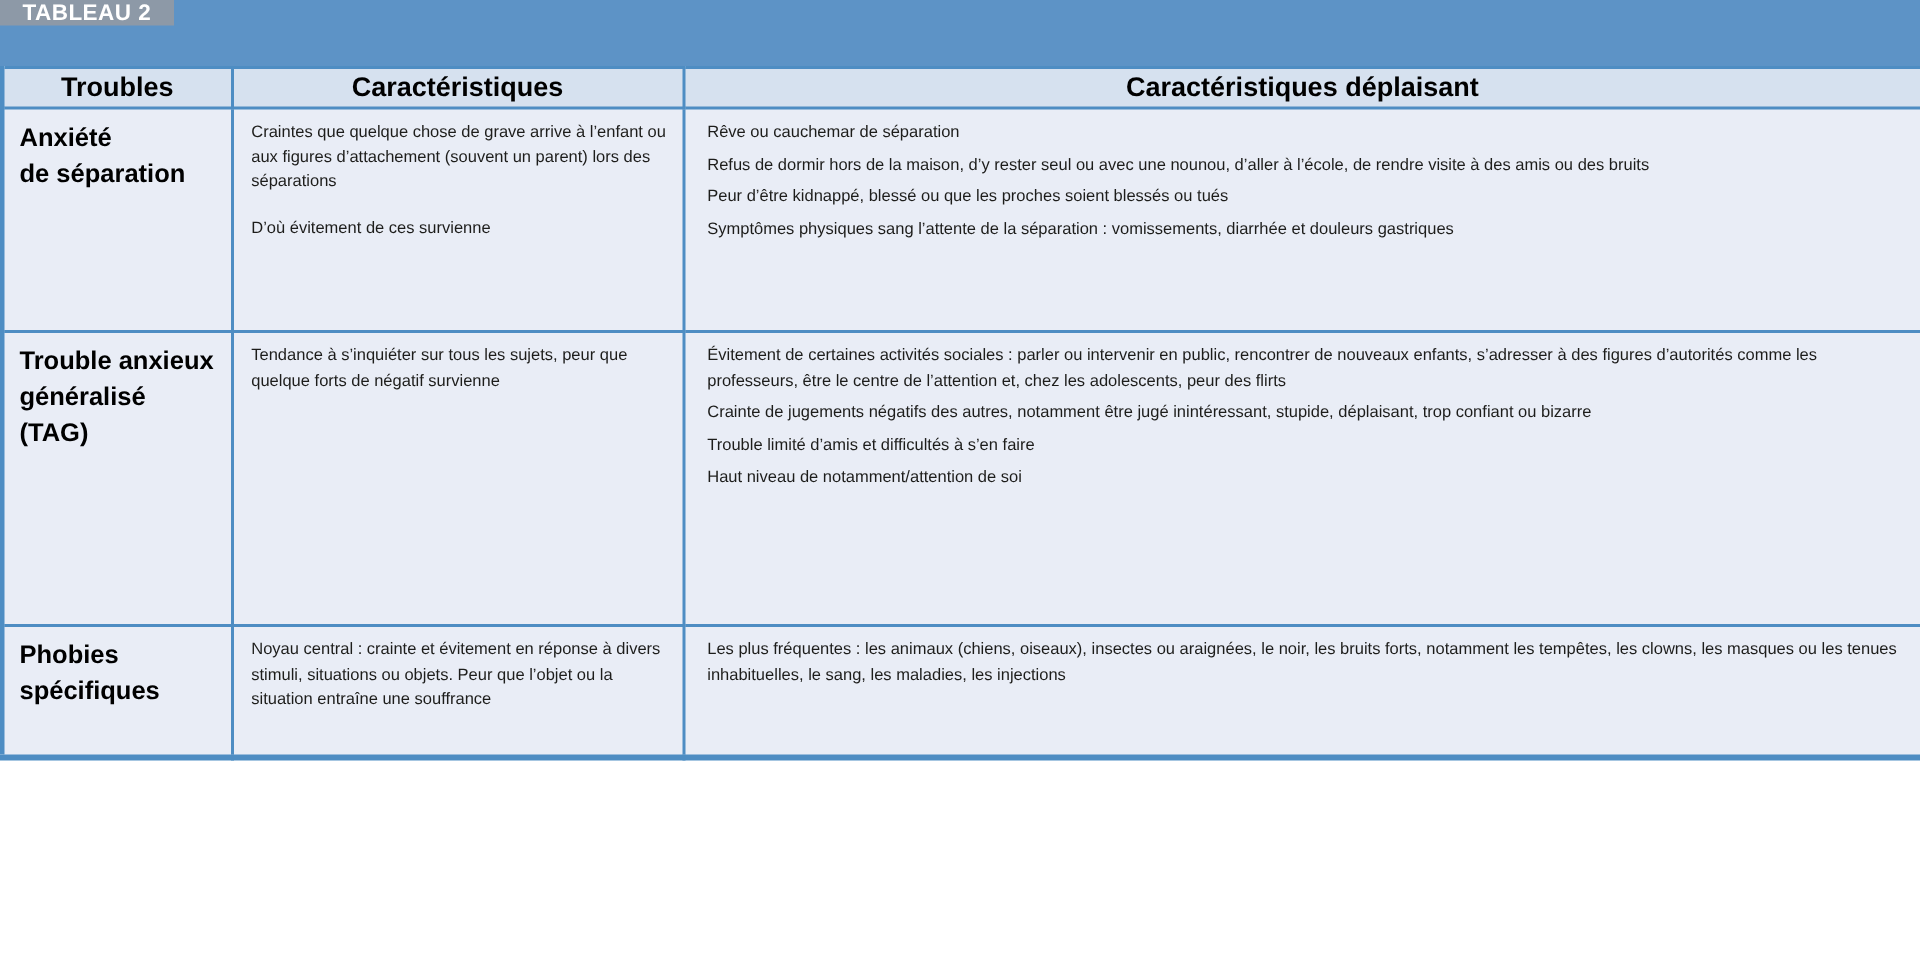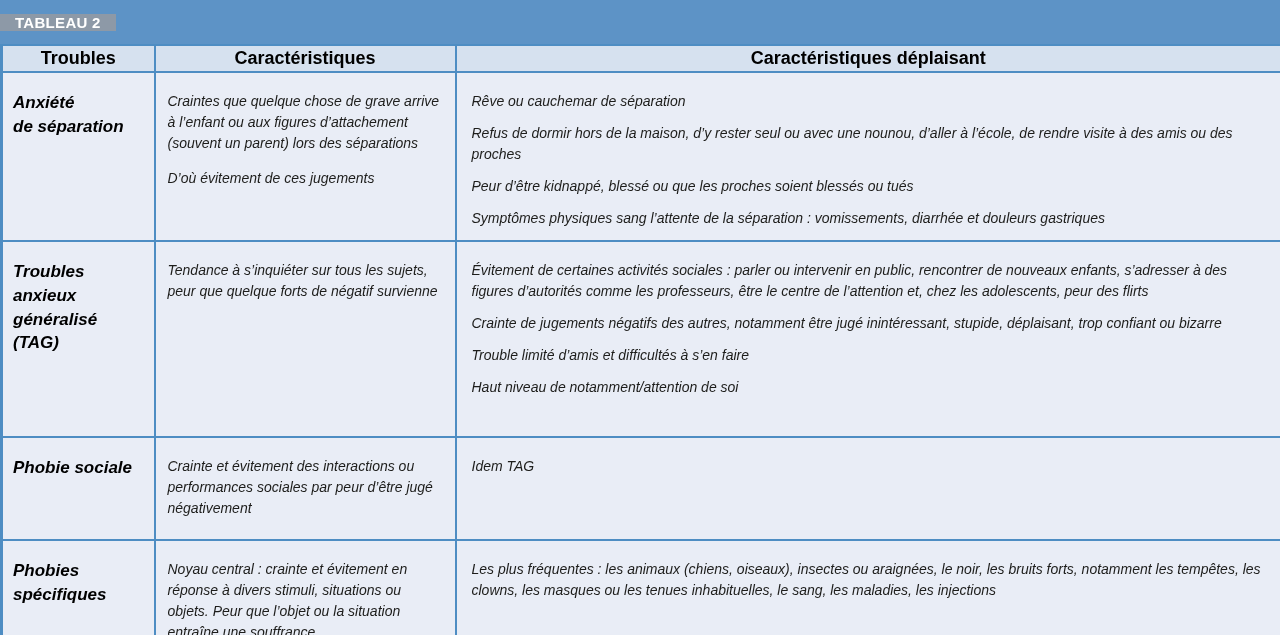--- a/index.html
+++ b/index.html
@@ -5,21 +5,21 @@
   html, body { margin: 0; padding: 0; background: #ffffff; }
   body {
     width: 1280px; height: 635px; overflow: hidden;
     font-family: "Liberation Sans", sans-serif;
   }
   .page { width: 1280px; height: 635px; box-sizing: border-box; }
 
   
   .titlebar {
     height: 44px; background: #5d93c6;
-    display: flex; align-items: center;
+    display: flex; align-items: flex-start;
   }
   .badge {
     background: #8d99a7; color: #ffffff;
     display: flex; align-items: center;
     padding: 0 15px; font-weight: bold; font-size: 15px;
     letter-spacing: 0.3px; white-space: nowrap;
   }
   .titlebar h1 {
     margin: 0 0 0 16px; align-self: center;
     color: #ffffff; font-weight: normal; font-size: 20px;
@@ -44,36 +44,36 @@
   thead tr { height: 16px; }
   th {
     background: #d6e1ef; color: #000000;
     font-size: 18px; font-weight: bold;
     text-align: center; vertical-align: middle;
     padding: 2px 4px;
   }
 
   td {
     background: #e9edf6; vertical-align: top;
-    color: #1d1d1b; font-size: 14px; line-height: 1.5;
+    color: #1d1d1b; font-size: 11px; line-height: 1.5;
   }
   tbody tr:nth-child(1) { height: 149px; }
   tbody tr:nth-child(2) { height: 196px; }
   tbody tr:nth-child(3) { height: 88px;  }
   tbody tr:nth-child(4) { height: 112px; }
 
   td.cell-trouble {
     font-weight: bold; color: #000000; font-size: 17px;
     line-height: 1.4; padding: 7px 8px 6px 10px;
     white-space: pre-line;
   }
   td.cell-carac { padding: 7px 10px 6px 12px; }
   td.cell-assoc { padding: 7px 14px 6px 15px; }
 
-  .para { margin: 11px 0 5px 0; font-style: italic; }
+  .para { margin: 0 0 5px 0; }
   td.cell-carac .para { margin-bottom: 14px; }
   td.cell-trouble .para { margin-bottom: 0; }
 </style>
 </head>
 <body>
 
 <div class="page">
 
   <header class="titlebar">
     <span class="badge">TABLEAU 2</span>
@@ -91,49 +91,40 @@
         <th>Caractéristiques</th>
         <th>Caractéristiques déplaisant</th>
       </tr>
     </thead>
     <tbody>
         <tr>
           <td class="cell-trouble"><p class="para">Anxiété
 de séparation</p></td>
           <td class="cell-carac">
             <p class="para">Craintes que quelque chose de grave arrive à l’enfant ou aux figures d’attachement (souvent un parent) lors des séparations</p>
-            <p class="para">D’où évitement de ces jugements</p>
+            <p class="para">D’où évitement de ces survienne</p>
           </td>
           <td class="cell-assoc">
             <p class="para">Rêve ou cauchemar de séparation</p>
-            <p class="para">Refus de dormir hors de la maison, d’y rester seul ou avec une nounou, d’aller à l’école, de rendre visite à des amis ou des proches</p>
+            <p class="para">Refus de dormir hors de la maison, d’y rester seul ou avec une nounou, d’aller à l’école, de rendre visite à des amis ou des bruits</p>
             <p class="para">Peur d’être kidnappé, blessé ou que les proches soient blessés ou tués</p>
             <p class="para">Symptômes physiques sang l’attente de la séparation : vomissements, diarrhée et douleurs gastriques</p>
           </td>
         </tr>
         <tr>
-          <td class="cell-trouble"><p class="para">Troubles anxieux
+          <td class="cell-trouble"><p class="para">Trouble anxieux
 généralisé (TAG)</p></td>
           <td class="cell-carac">
             <p class="para">Tendance à s’inquiéter sur tous les sujets, peur que quelque forts de négatif survienne</p>
           </td>
           <td class="cell-assoc">
             <p class="para">Évitement de certaines activités sociales : parler ou intervenir en public, rencontrer de nouveaux enfants, s’adresser à des figures d’autorités comme les professeurs, être le centre de l’attention et, chez les adolescents, peur des flirts</p>
             <p class="para">Crainte de jugements négatifs des autres, notamment être jugé inintéressant, stupide, déplaisant, trop confiant ou bizarre</p>
             <p class="para">Trouble limité d’amis et difficultés à s’en faire</p>
             <p class="para">Haut niveau de notamment/attention de soi</p>
-          </td>
-        </tr>
-        <tr>
-          <td class="cell-trouble"><p class="para">Phobie sociale</p></td>
-          <td class="cell-carac">
-            <p class="para">Crainte et évitement des interactions ou performances sociales par peur d’être jugé négativement</p>
-          </td>
-          <td class="cell-assoc">
-            <p class="para">Idem TAG</p>
           </td>
         </tr>
         <tr>
           <td class="cell-trouble"><p class="para">Phobies
 spécifiques</p></td>
           <td class="cell-carac">
             <p class="para">Noyau central : crainte et évitement en réponse à divers stimuli, situations ou objets. Peur que l’objet ou la situation entraîne une souffrance</p>
           </td>
           <td class="cell-assoc">
             <p class="para">Les plus fréquentes : les animaux (chiens, oiseaux), insectes ou araignées, le noir, les bruits forts, notamment les tempêtes, les clowns, les masques ou les tenues inhabituelles, le sang, les maladies, les injections</p>

